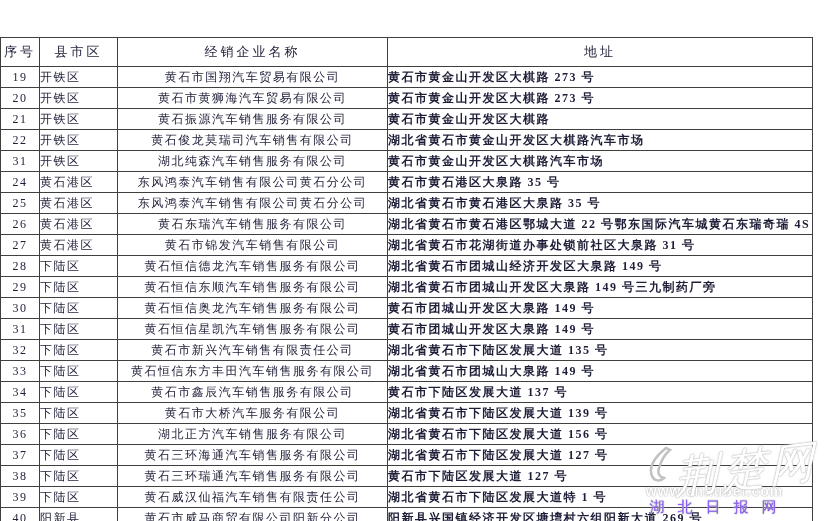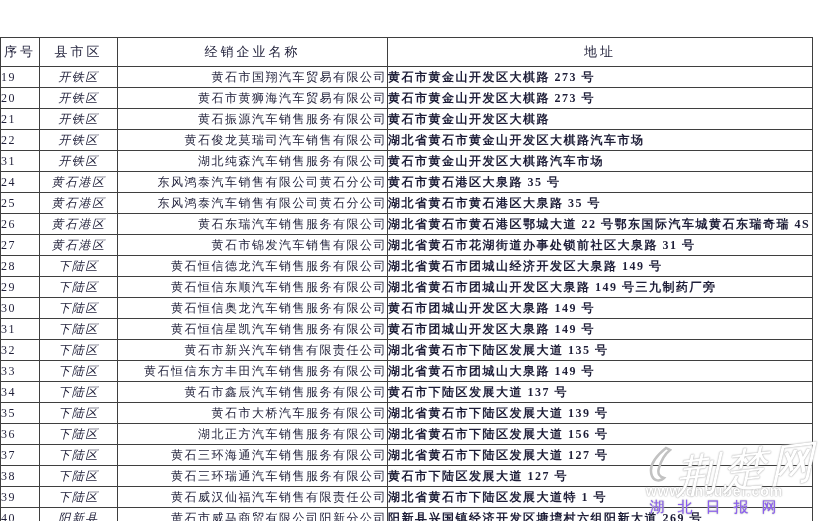--- a/index.html
+++ b/index.html
@@ -41,23 +41,23 @@
     font-weight: normal;
     font-size: 13px;
     letter-spacing: 3px;
     text-align: center;
     vertical-align: middle;
   }
   table.dealer-table td {
     height: 20px;
     vertical-align: middle;
   }
-  td.c0 { text-align: left; letter-spacing: 0; }
-  td.c1 { text-align: center; font-style: italic; }
-  td.c2 { text-align: right; padding-left: 8px; }
+  td.c0 { text-align: center; letter-spacing: 0; }
+  td.c1 { text-align: left; }
+  td.c2 { text-align: center; padding-left: 8px; }
   td.c3 { text-align: left; padding-left: 10px; letter-spacing: 1px; font-weight: bold; }
 
   .watermark {
     position: absolute;
     right: 5px;
     bottom: 4px;
     width: 215px;
     text-align: center;
     pointer-events: none;
     z-index: 5;

